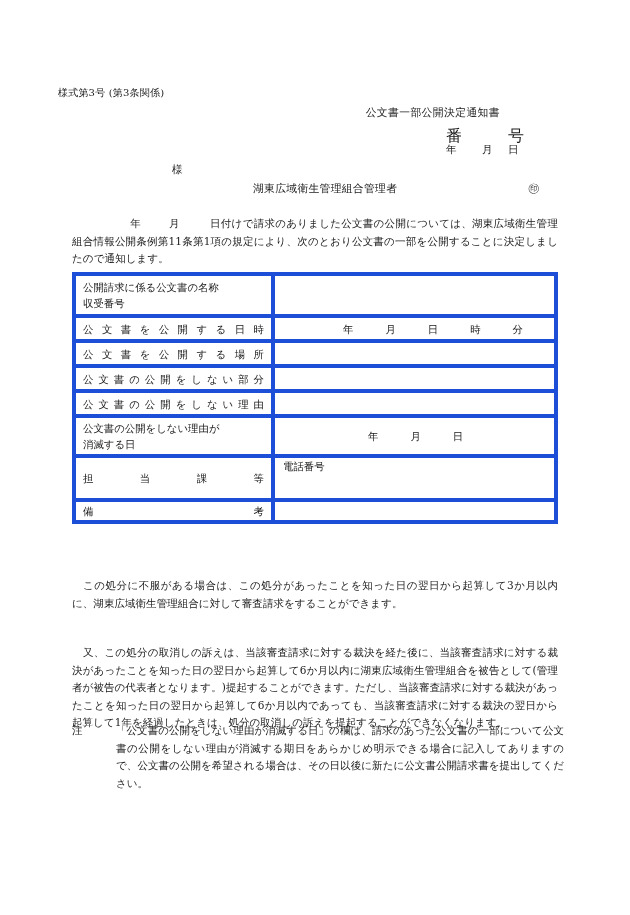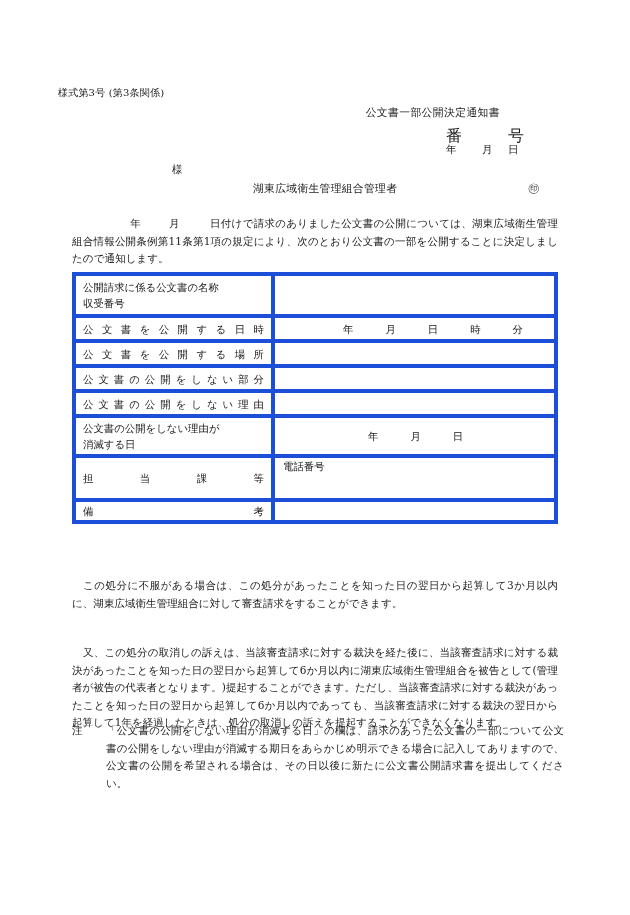--- a/index.html
+++ b/index.html
@@ -168,21 +168,21 @@
     font-size: 10.5px;
     line-height: 17.5px;
     letter-spacing: 0.05px;
   }
   #note-block .note-marker {
     position: absolute;
     left: 0; top: 0;
     width: 34px;
   }
   #note-block .note-body {
-    margin-left: 34px;
+    margin-left: 44px;
     text-align: justify;
     text-justify: inter-character;
   }
 </style>
 </head>
 <body>
 
 <div class="page">
 
   <div class="abs doc-text" id="form-number">様式第3号 (第3条関係)</div>

